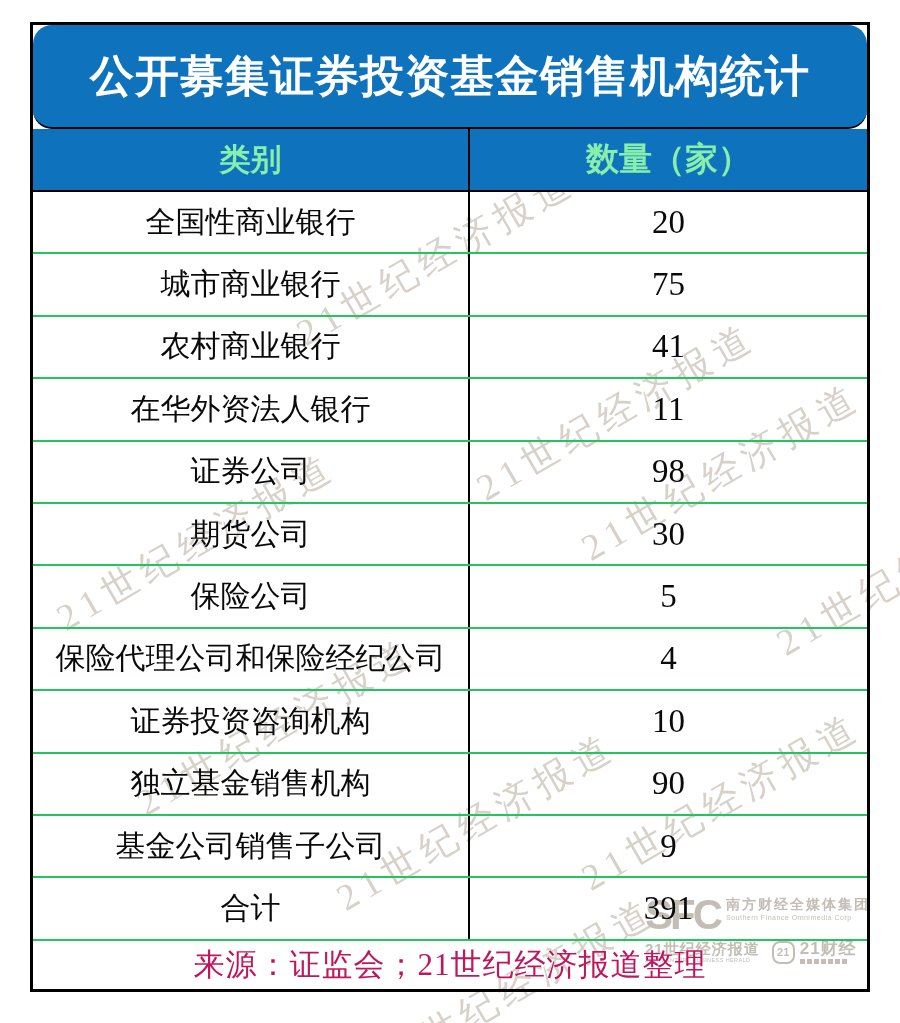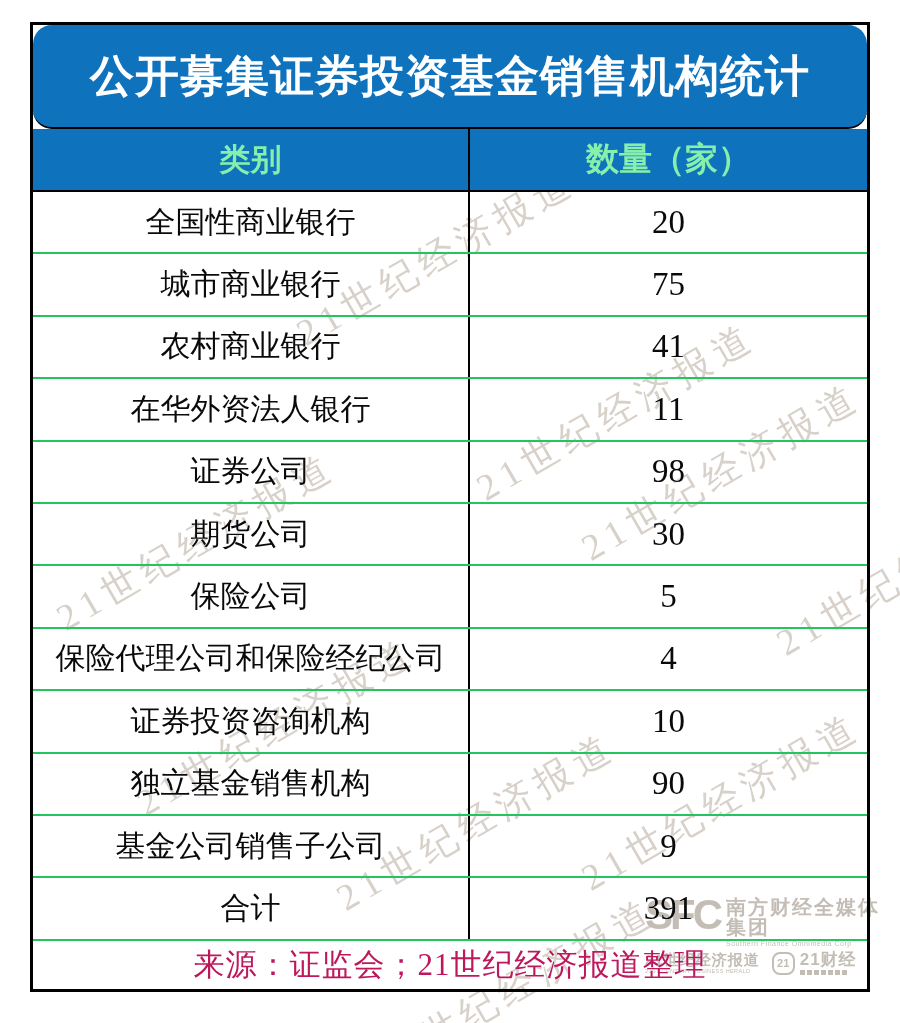--- a/index.html
+++ b/index.html
@@ -88,21 +88,21 @@
     pointer-events:none;
     line-height:1;
     font-family:"Liberation Sans","DejaVu Sans",sans-serif;
   }
   .sfc-row1{display:flex;align-items:flex-start;}
   .sfc-mark{
     font-size:42px;font-weight:bold;letter-spacing:-3px;
     font-family:"Liberation Sans","DejaVu Sans",sans-serif;
   }
   .sfc-grp{margin-left:6px;display:flex;flex-direction:column;margin-top:3px;}
-  .sfc-grp-cn{font-size:20px;font-weight:bold;letter-spacing:2px;}
+  .sfc-grp-cn{font-size:14px;font-weight:bold;letter-spacing:2px;}
   .sfc-grp-en{font-size:7px;letter-spacing:0.5px;margin-top:3px;}
   .sfc-row2{display:flex;align-items:center;margin-top:4px;}
   .sfc-brand{display:flex;flex-direction:column;}
   .sfc-brand-cn{font-size:15px;font-weight:bold;letter-spacing:1px;}
   .sfc-brand-en{font-size:5.5px;letter-spacing:0.4px;margin-top:2px;}
   .sfc-badge{
     width:19px;height:19px;
     border:2px solid #c3bdb5;border-radius:8px;
     display:flex;align-items:center;justify-content:center;
     font-size:11px;font-weight:bold;

